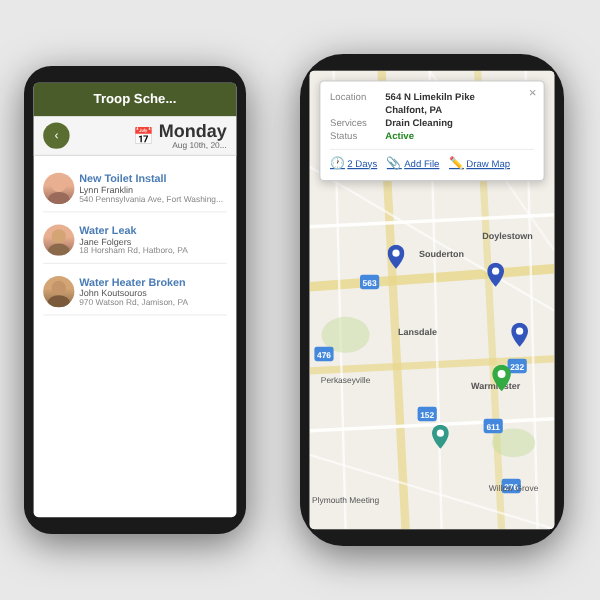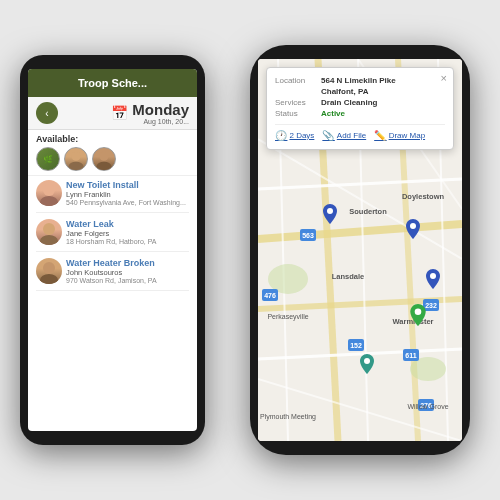--- a/index.html
+++ b/index.html
@@ -131,20 +131,21 @@
       margin-bottom: 4px;
     }
 
     .project-item {
       display: flex;
       gap: 4px;
       margin-bottom: 6px;
       padding-bottom: 6px;
       border-bottom: 1px solid #eee;
       align-items: flex-start;
+      margin-top: 10px;
     }
     .project-avatar {
       width: 26px;
       height: 26px;
       border-radius: 50%;
       background: #bbb;
       flex-shrink: 0;
       display: flex;
       align-items: center;
       justify-content: center;
@@ -290,38 +291,20 @@
       </div>
       <div style="display:flex;align-items:center;gap:4px;">
         <span class="nav-cal-icon">📅</span>
         <div class="nav-date">
           <div class="day-name">Monday</div>
           <div class="day-detail">Aug 10th, 20...</div>
         </div>
       </div>
     </div>
 
-    <div class="available-section">
-      <div class="section-title">Available:</div>
-      <div class="avatars">
-        <div class="avatar-circle avatar-green">🌿</div>
-        <div class="avatar-circle avatar-man1">
-          <svg width="24" height="24" viewBox="0 0 24 24">
-            <circle cx="12" cy="9" r="5" fill="#d4a574"></circle>
-            <ellipse cx="12" cy="20" rx="8" ry="5" fill="#8a6a4a"></ellipse>
-          </svg>
-        </div>
-        <div class="avatar-circle avatar-man2">
-          <svg width="24" height="24" viewBox="0 0 24 24">
-            <circle cx="12" cy="9" r="5" fill="#c4956a"></circle>
-            <ellipse cx="12" cy="20" rx="8" ry="5" fill="#7a5a3a"></ellipse>
-          </svg>
-        </div>
-      </div>
-    </div>
 
     <div class="projects-section">
 
       <div class="project-item">
         <div class="project-avatar avatar-woman1">
           <svg width="26" height="26" viewBox="0 0 26 26">
             <circle cx="13" cy="10" r="6" fill="#e8b090"></circle>
             <ellipse cx="13" cy="22" rx="9" ry="6" fill="#9a6a5a"></ellipse>
           </svg>
         </div>

